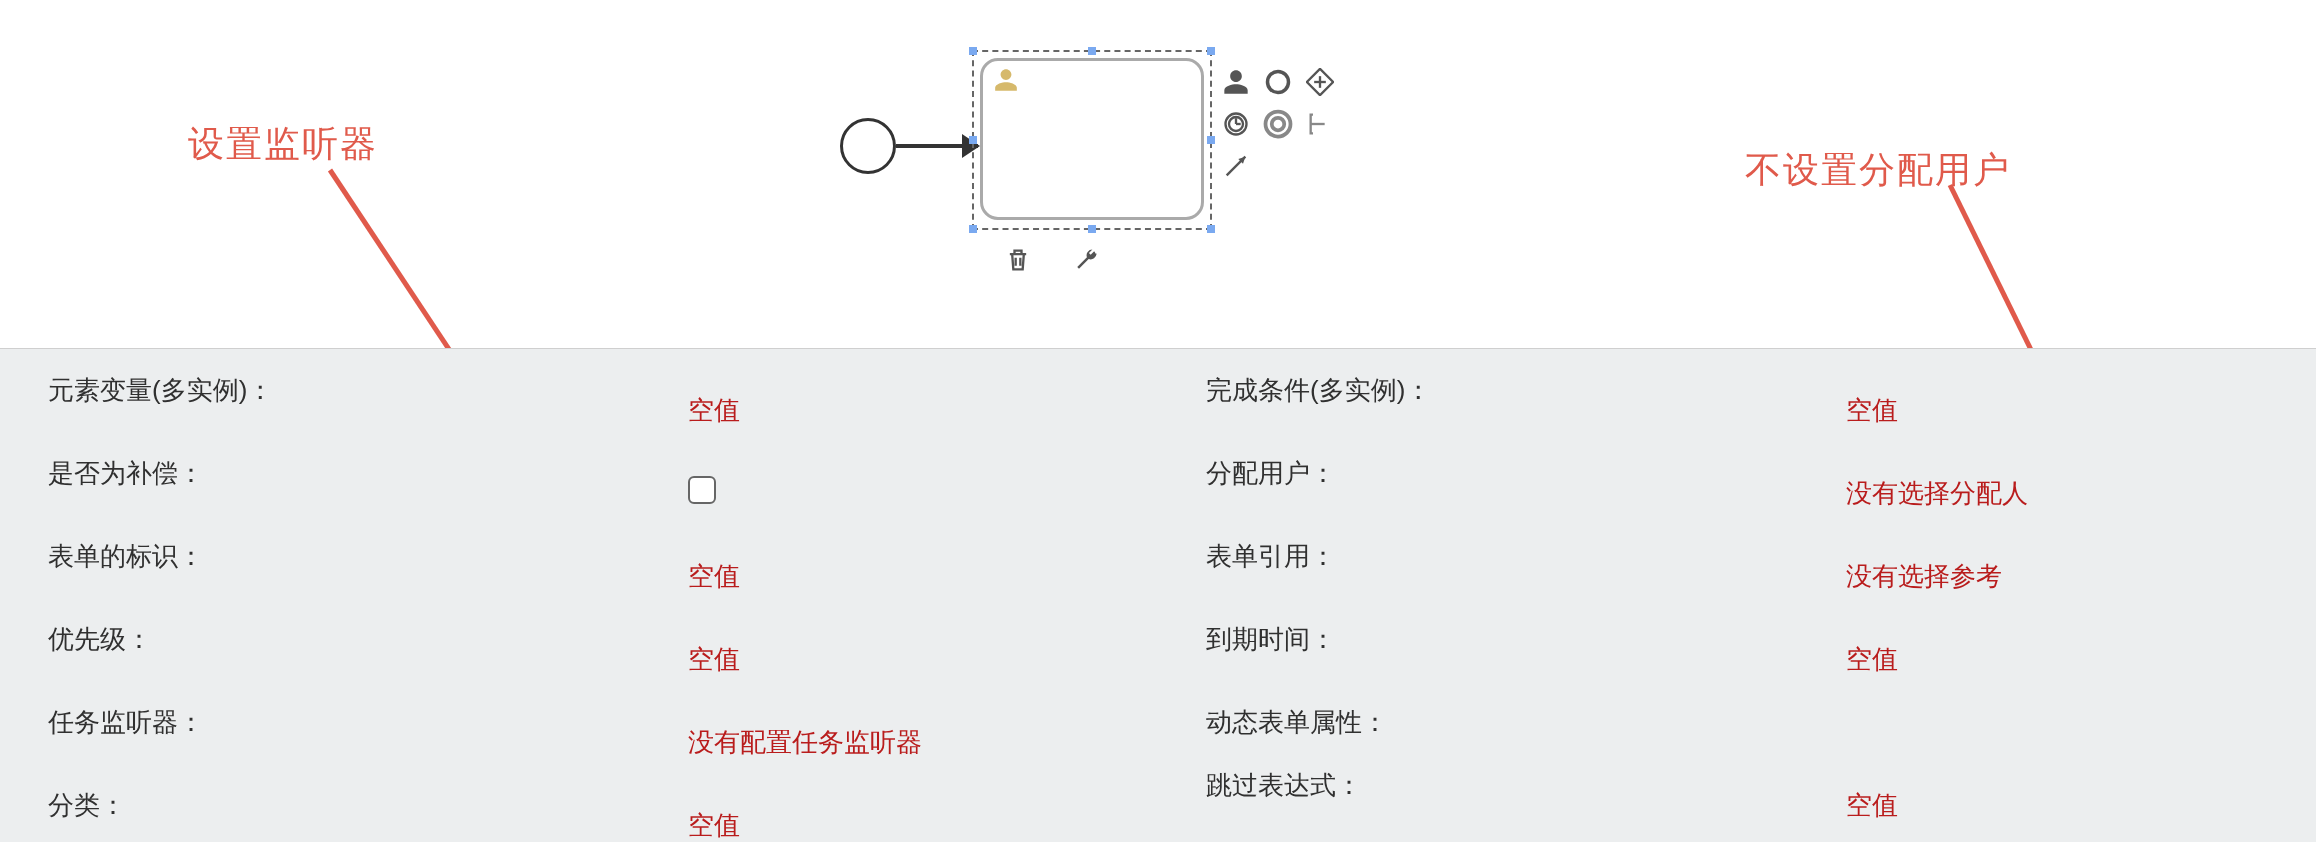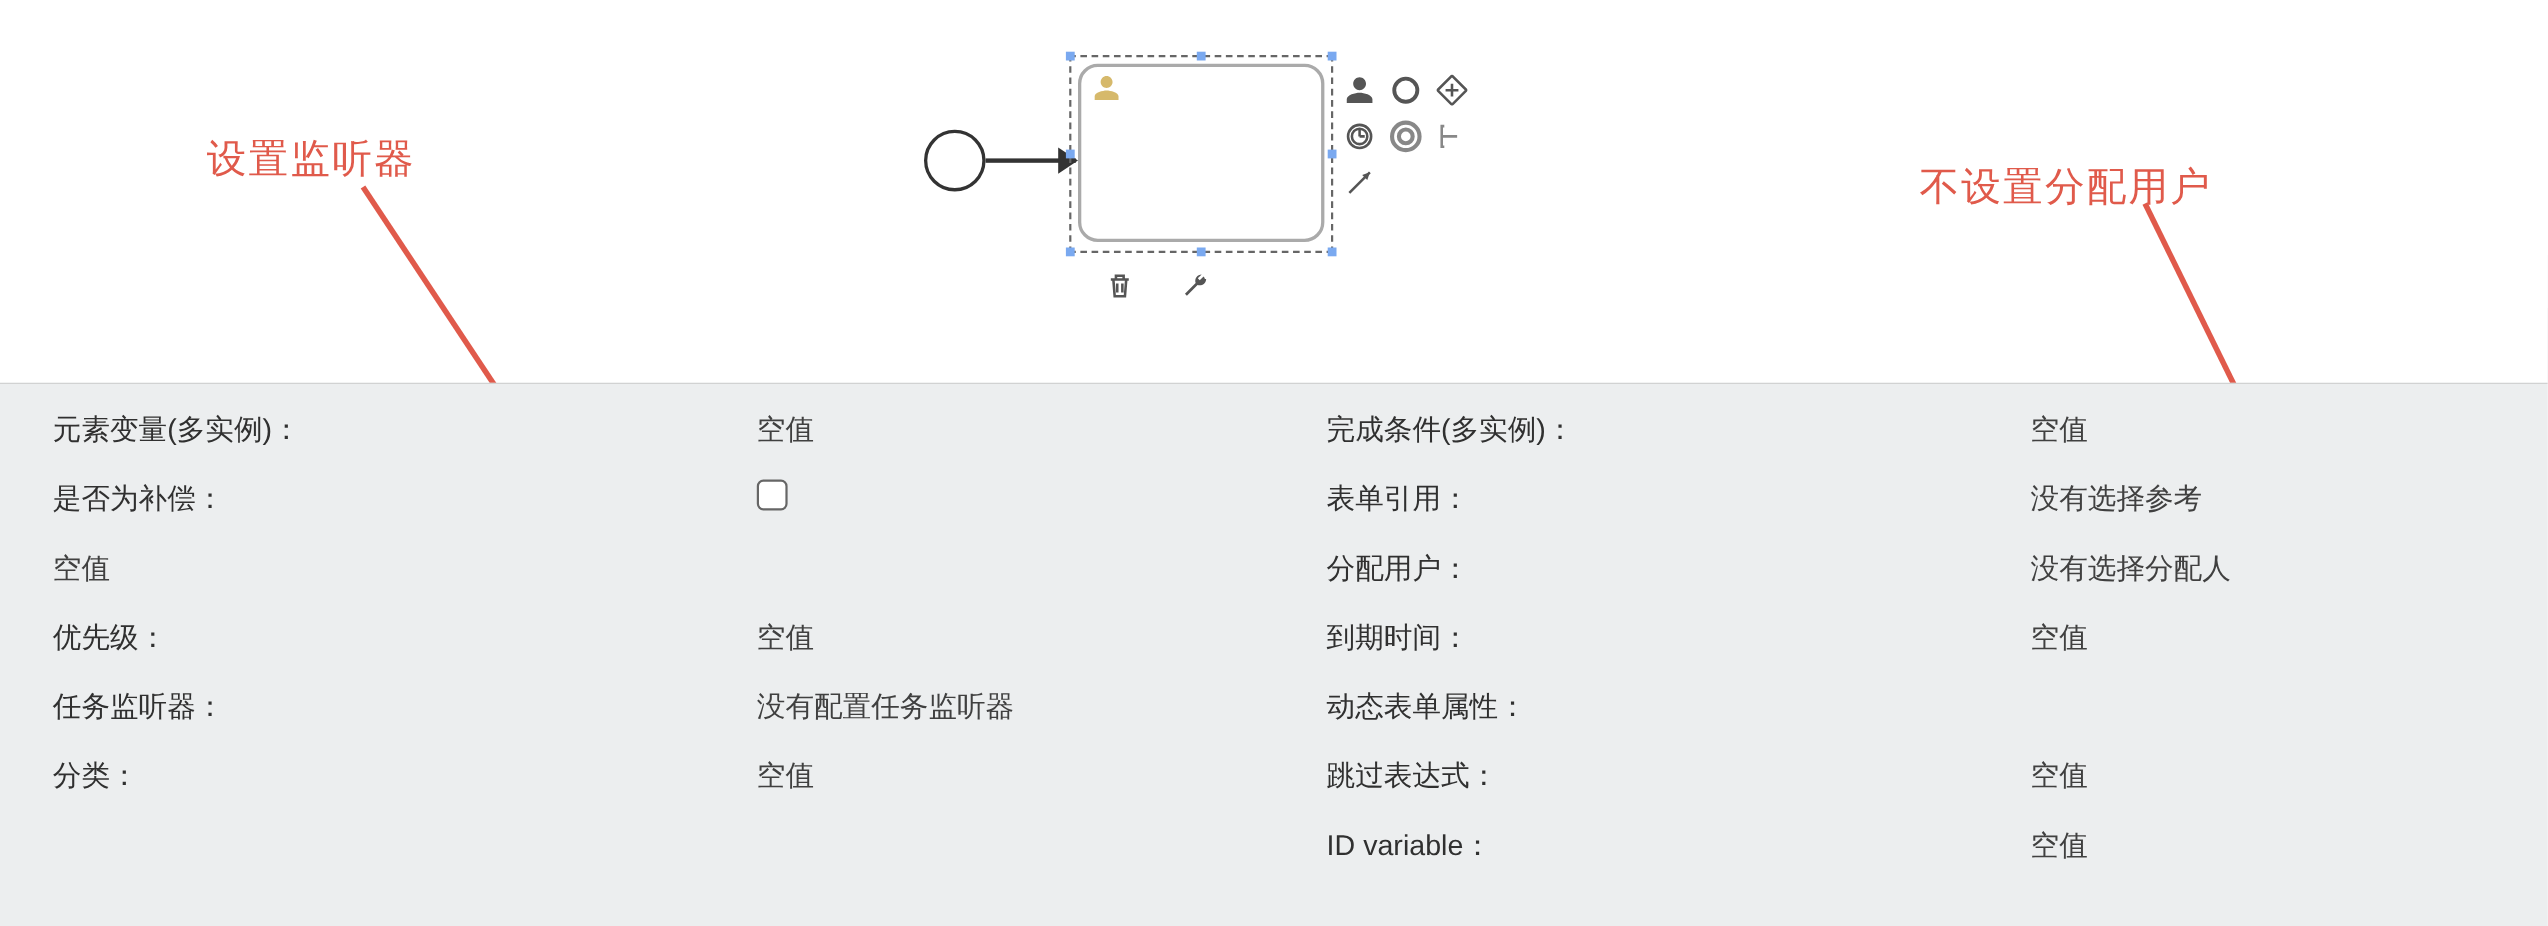--- a/index.html
+++ b/index.html
@@ -188,21 +188,22 @@
       color: #333;
     }
     .prop-label {
       width: 640px;
       flex: 0 0 640px;
       color: #303030;
       font-weight: 500;
     }
     .prop-value {
       flex: 1;
-      color: #404040;
+      color: #b91c1c;
+      margin-top: 20px;
     }
     .props-col.right .prop-label {
       width: 640px;
       flex: 0 0 640px;
     }
 
     .checkbox {
       width: 28px; height: 28px;
       border: 2px solid #666;
       border-radius: 6px;
@@ -328,20 +329,21 @@
     <div class="props-col left" id="col-left">
         <div class="prop-row">
           <span class="prop-label">元素变量(多实例)：</span>
           <span class="prop-value">空值</span>
         </div>
         <div class="prop-row">
           <span class="prop-label">是否为补偿：</span>
           <span class="prop-value"><span class="checkbox"></span></span>
         </div>
         <div class="prop-row">
+          <span class="prop-label">表单的标识：</span>
           <span class="prop-value">空值</span>
         </div>
         <div class="prop-row">
           <span class="prop-label">优先级：</span>
           <span class="prop-value">空值</span>
         </div>
         <div class="prop-row">
           <span class="prop-label">任务监听器：</span>
           <span class="prop-value">没有配置任务监听器</span>
         </div>
@@ -349,26 +351,26 @@
           <span class="prop-label">分类：</span>
           <span class="prop-value">空值</span>
         </div>
       </div>
     <div class="props-col right" id="col-right">
         <div class="prop-row">
           <span class="prop-label">完成条件(多实例)：</span>
           <span class="prop-value">空值</span>
         </div>
         <div class="prop-row">
+          <span class="prop-label">分配用户：</span>
+          <span class="prop-value">没有选择分配人</span>
+        </div>
+        <div class="prop-row">
           <span class="prop-label">表单引用：</span>
           <span class="prop-value">没有选择参考</span>
-        </div>
-        <div class="prop-row">
-          <span class="prop-label">分配用户：</span>
-          <span class="prop-value">没有选择分配人</span>
         </div>
         <div class="prop-row">
           <span class="prop-label">到期时间：</span>
           <span class="prop-value">空值</span>
         </div>
         <div class="prop-row">
           <span class="prop-label">动态表单属性：</span>
         </div>
         <div class="prop-row">
           <span class="prop-label">跳过表达式：</span>

